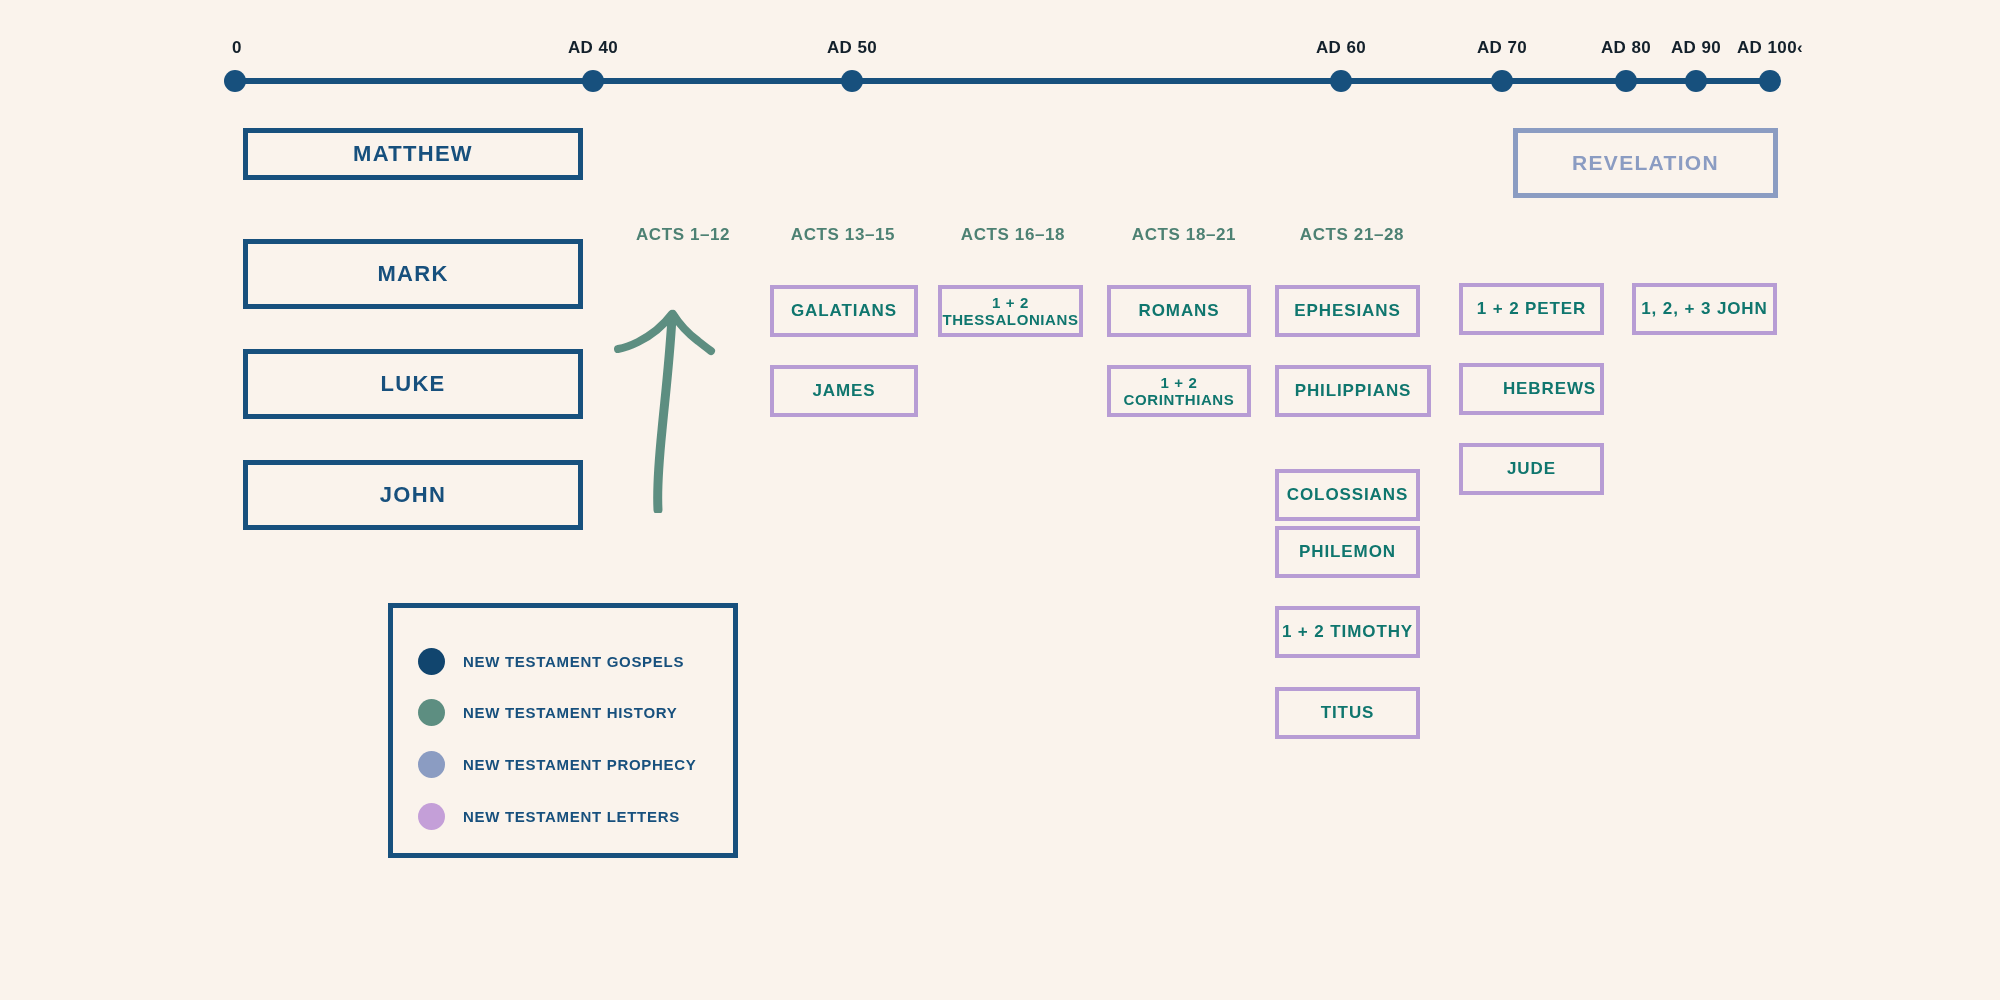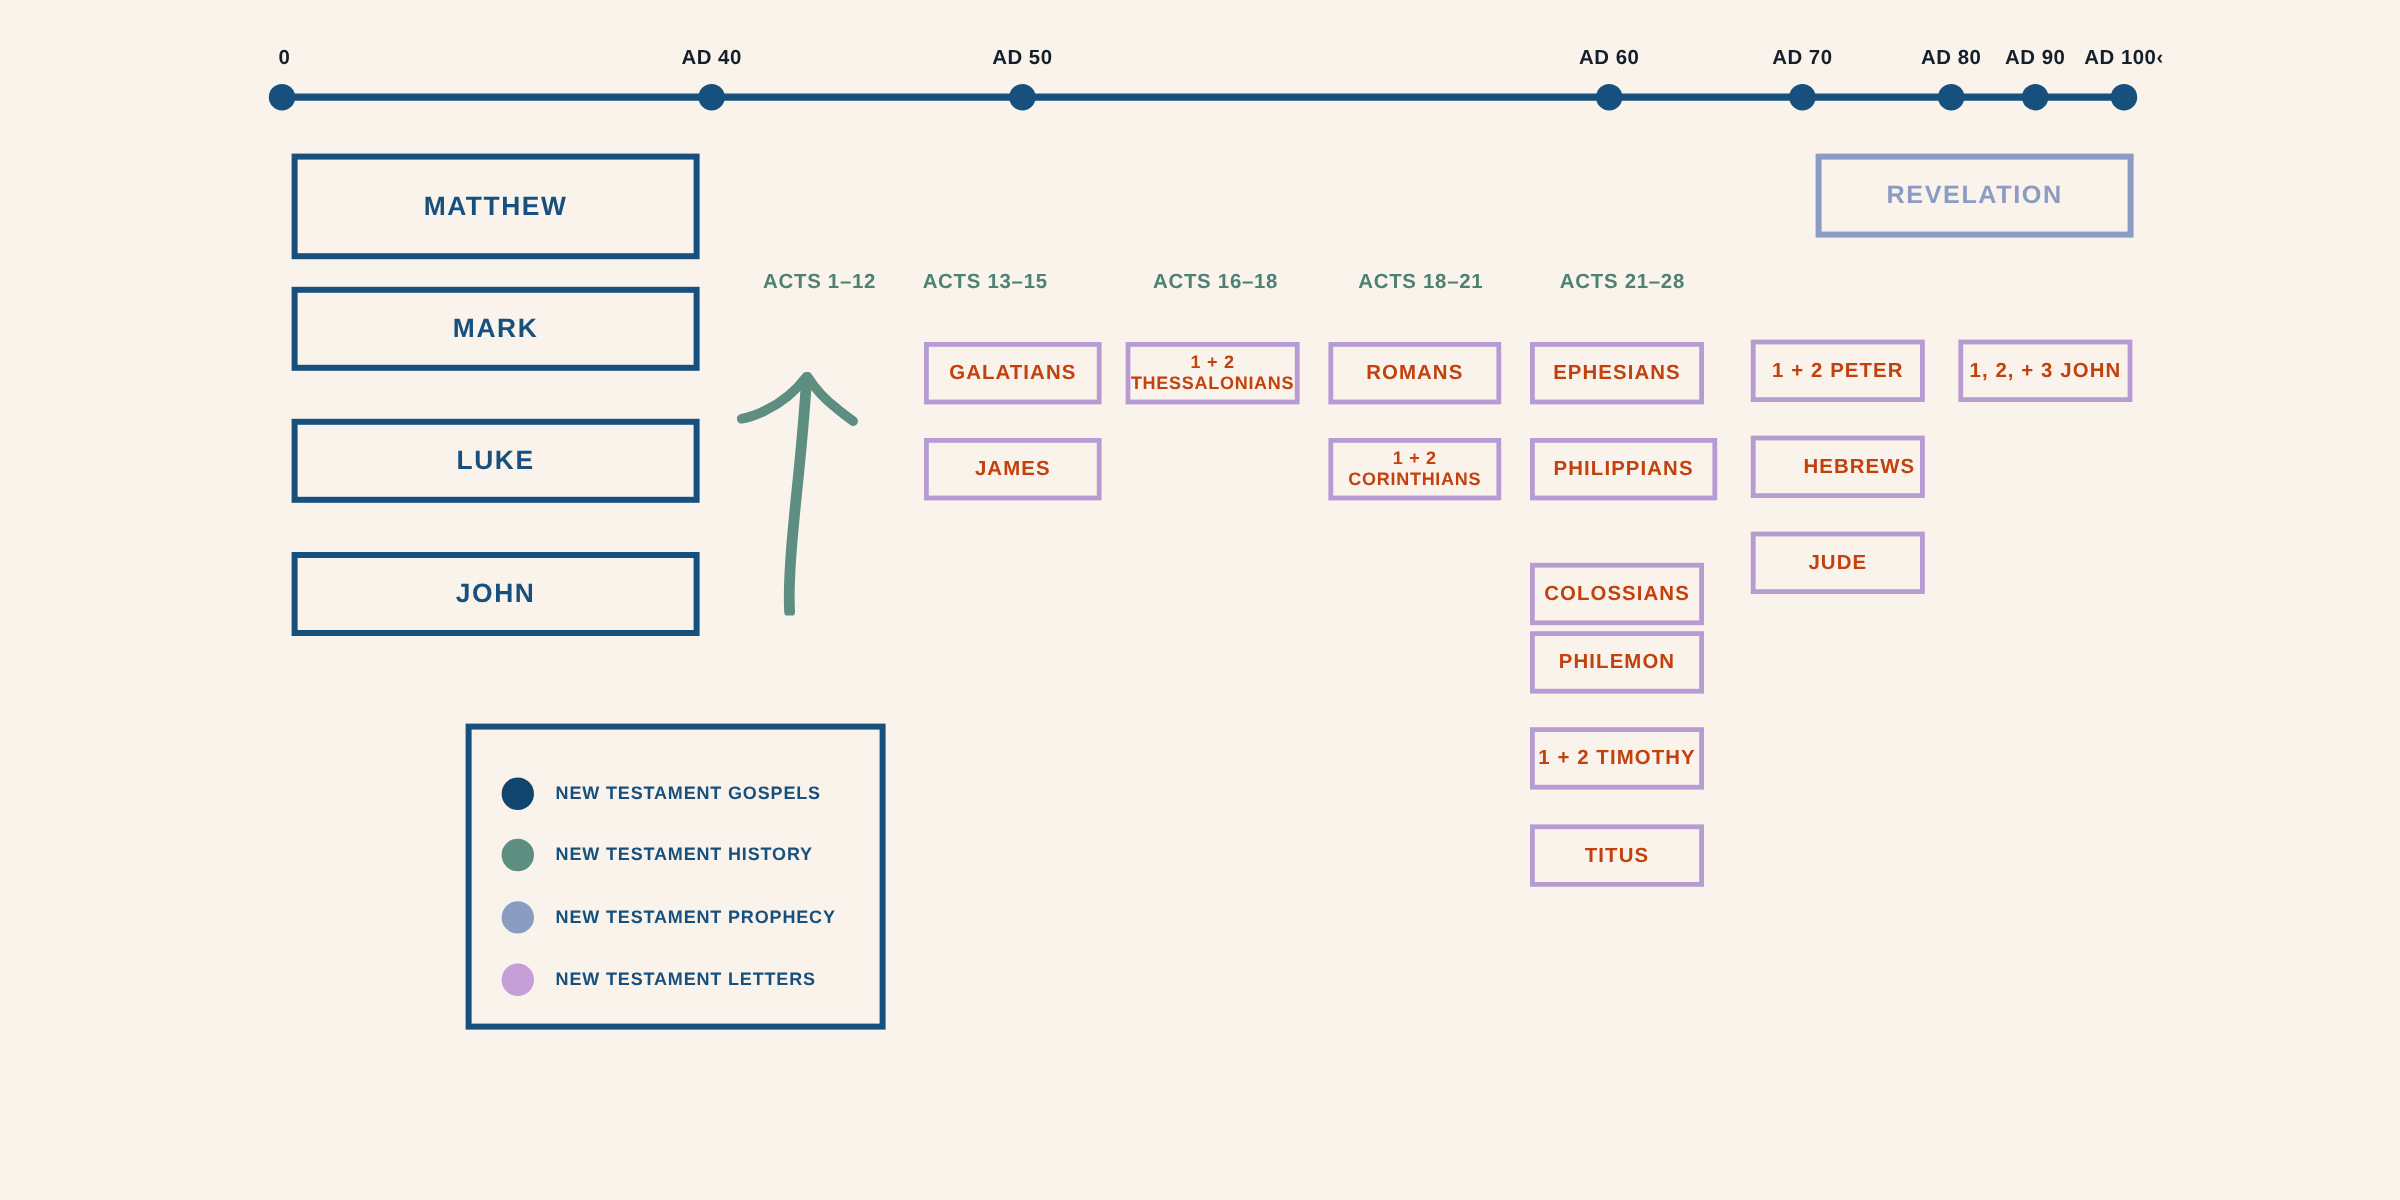--- a/index.html
+++ b/index.html
@@ -39,21 +39,21 @@
   }
   .gospel {
     border: 5px solid #17507d; color: #17507d;
     font-size: 22px; letter-spacing: 1.3px;
   }
   .prophecy {
     border: 5px solid #8b9cc2; color: #8b9cc2;
     font-size: 21px; letter-spacing: 1.3px;
   }
   .letter {
-    border: 4px solid #b79cd4; color: #c2410c;
+    border: 4px solid #b79cd4; color: #0f766e;
     font-size: 17px;
   }
   .letter.two-line { font-size: 15px; letter-spacing: .6px; }
 
   
   #acts-bar {
     position: absolute; left: 618px; top: 126px;
     width: 857px; height: 85px;
     background: #5d8e81;
   }
@@ -113,37 +113,37 @@
         <div class="axis-dot" style="left: 1626px;"></div>
         <div class="axis-label" style="left: 1626px;">AD 80</div>
         <div class="axis-dot" style="left: 1696px;"></div>
         <div class="axis-label" style="left: 1696px;">AD 90</div>
         <div class="axis-dot" style="left: 1770px;"></div>
         <div class="axis-label" style="left: 1770px;">AD 100‹</div>
       </div>
   </div>
 
   <div id="gospels-group">
-      <div class="book gospel" style="left: 243px; top: 128px; width: 340px; height: 88px;">
+      <div class="book gospel" style="left: 243px; top: 128px; width: 340px; height: 52px;">
         <span>MATTHEW</span>
       </div>
       <div class="book gospel" style="left: 243px; top: 239px; width: 340px; height: 70px;">
         <span>MARK</span>
       </div>
       <div class="book gospel" style="left: 243px; top: 349px; width: 340px; height: 70px;">
         <span>LUKE</span>
       </div>
       <div class="book gospel" style="left: 243px; top: 460px; width: 340px; height: 70px;">
         <span>JOHN</span>
       </div>
     </div>
 
   <div id="acts-subs">
       <div class="acts-sub" style="left: 683px;">ACTS 1–12</div>
-      <div class="acts-sub" style="left: 821px;">ACTS 13–15</div>
+      <div class="acts-sub" style="left: 843px;">ACTS 13–15</div>
       <div class="acts-sub" style="left: 1013px;">ACTS 16–18</div>
       <div class="acts-sub" style="left: 1184px;">ACTS 18–21</div>
       <div class="acts-sub" style="left: 1352px;">ACTS 21–28</div>
     </div>
 
   <svg id="growth-arrow" width="130" height="235" viewBox="0 0 130 235">
     <path d="M44 232 C43 214 45 182 48 152 C51 120 55 88 58 40" fill="none" stroke="#5d8e81" stroke-width="9" stroke-linecap="round"></path>
     <path d="M58 36 C52 44 40 56 24 64 C16 68 10 70 4 71" fill="none" stroke="#5d8e81" stroke-width="8" stroke-linecap="round"></path>
     <path d="M59 36 C64 44 72 54 84 63 C89 67 93 70 97 73" fill="none" stroke="#5d8e81" stroke-width="8" stroke-linecap="round"></path>
   </svg>

